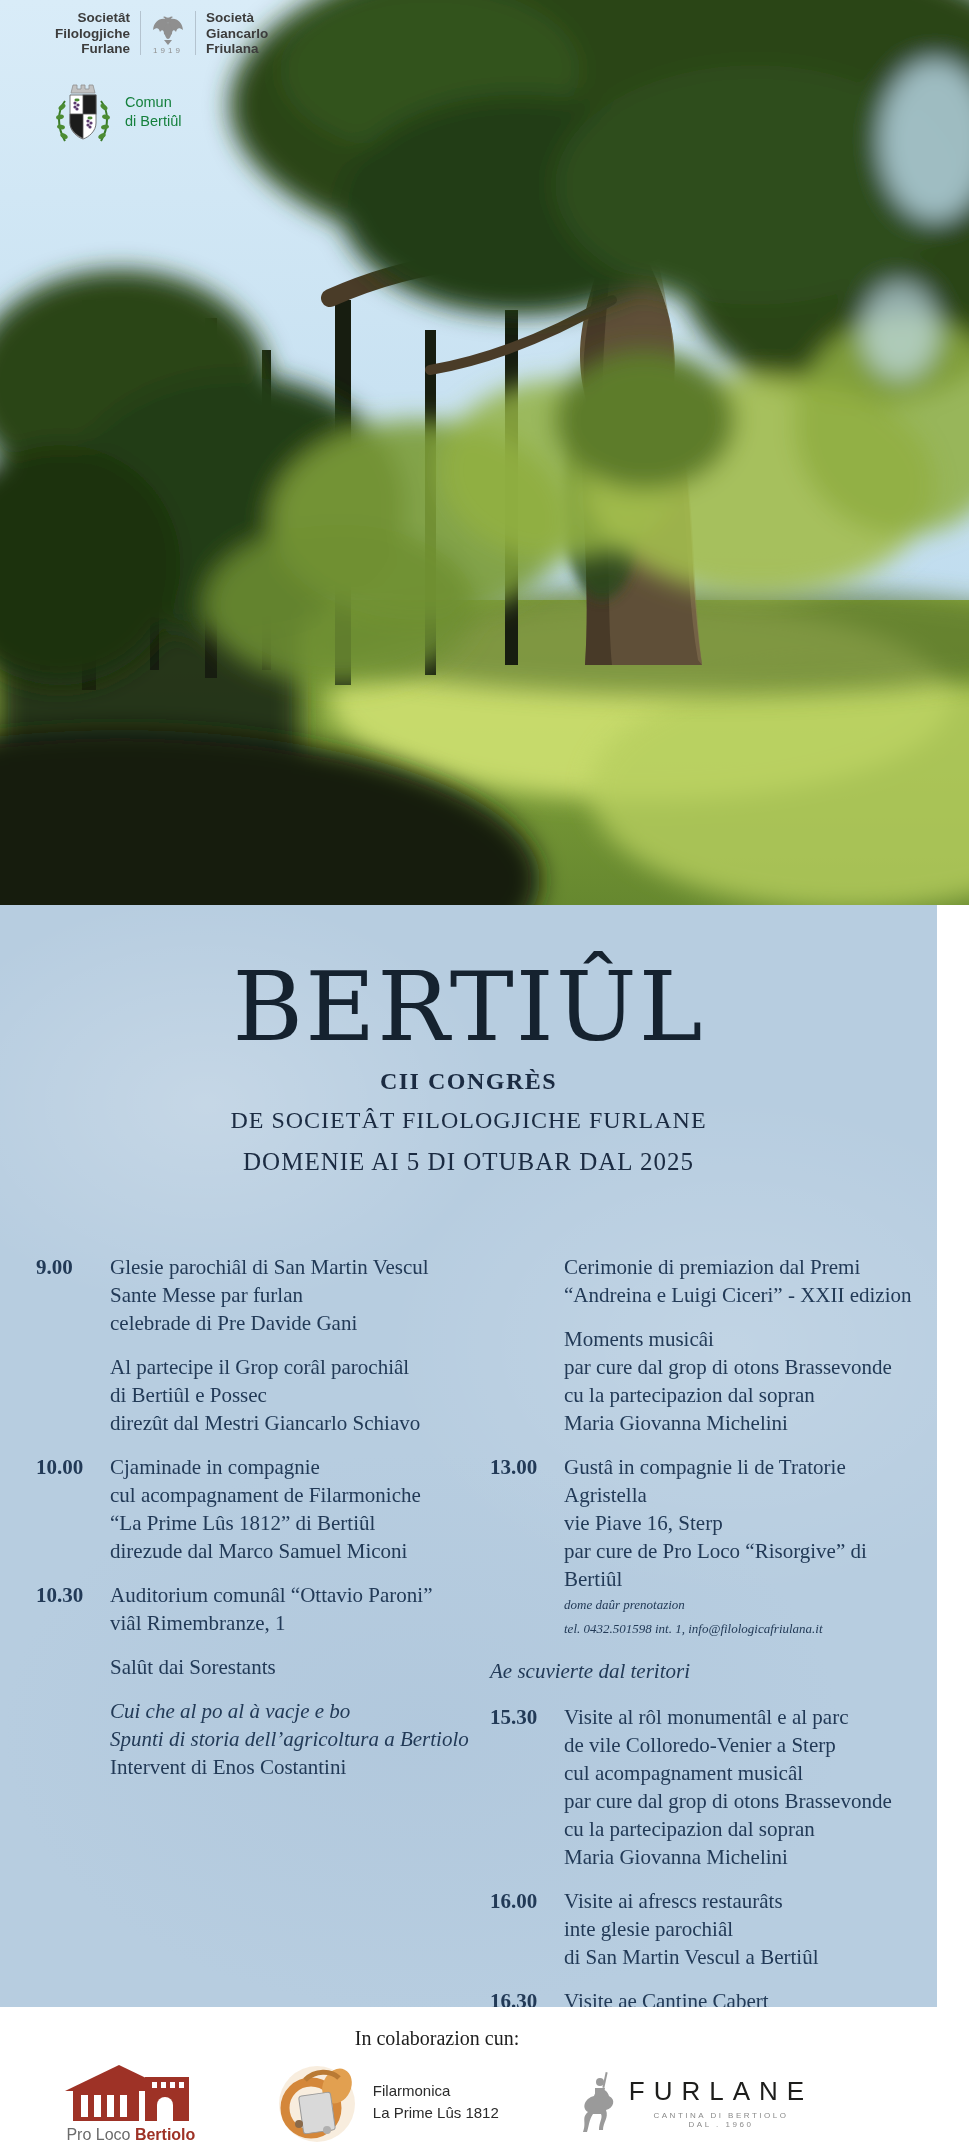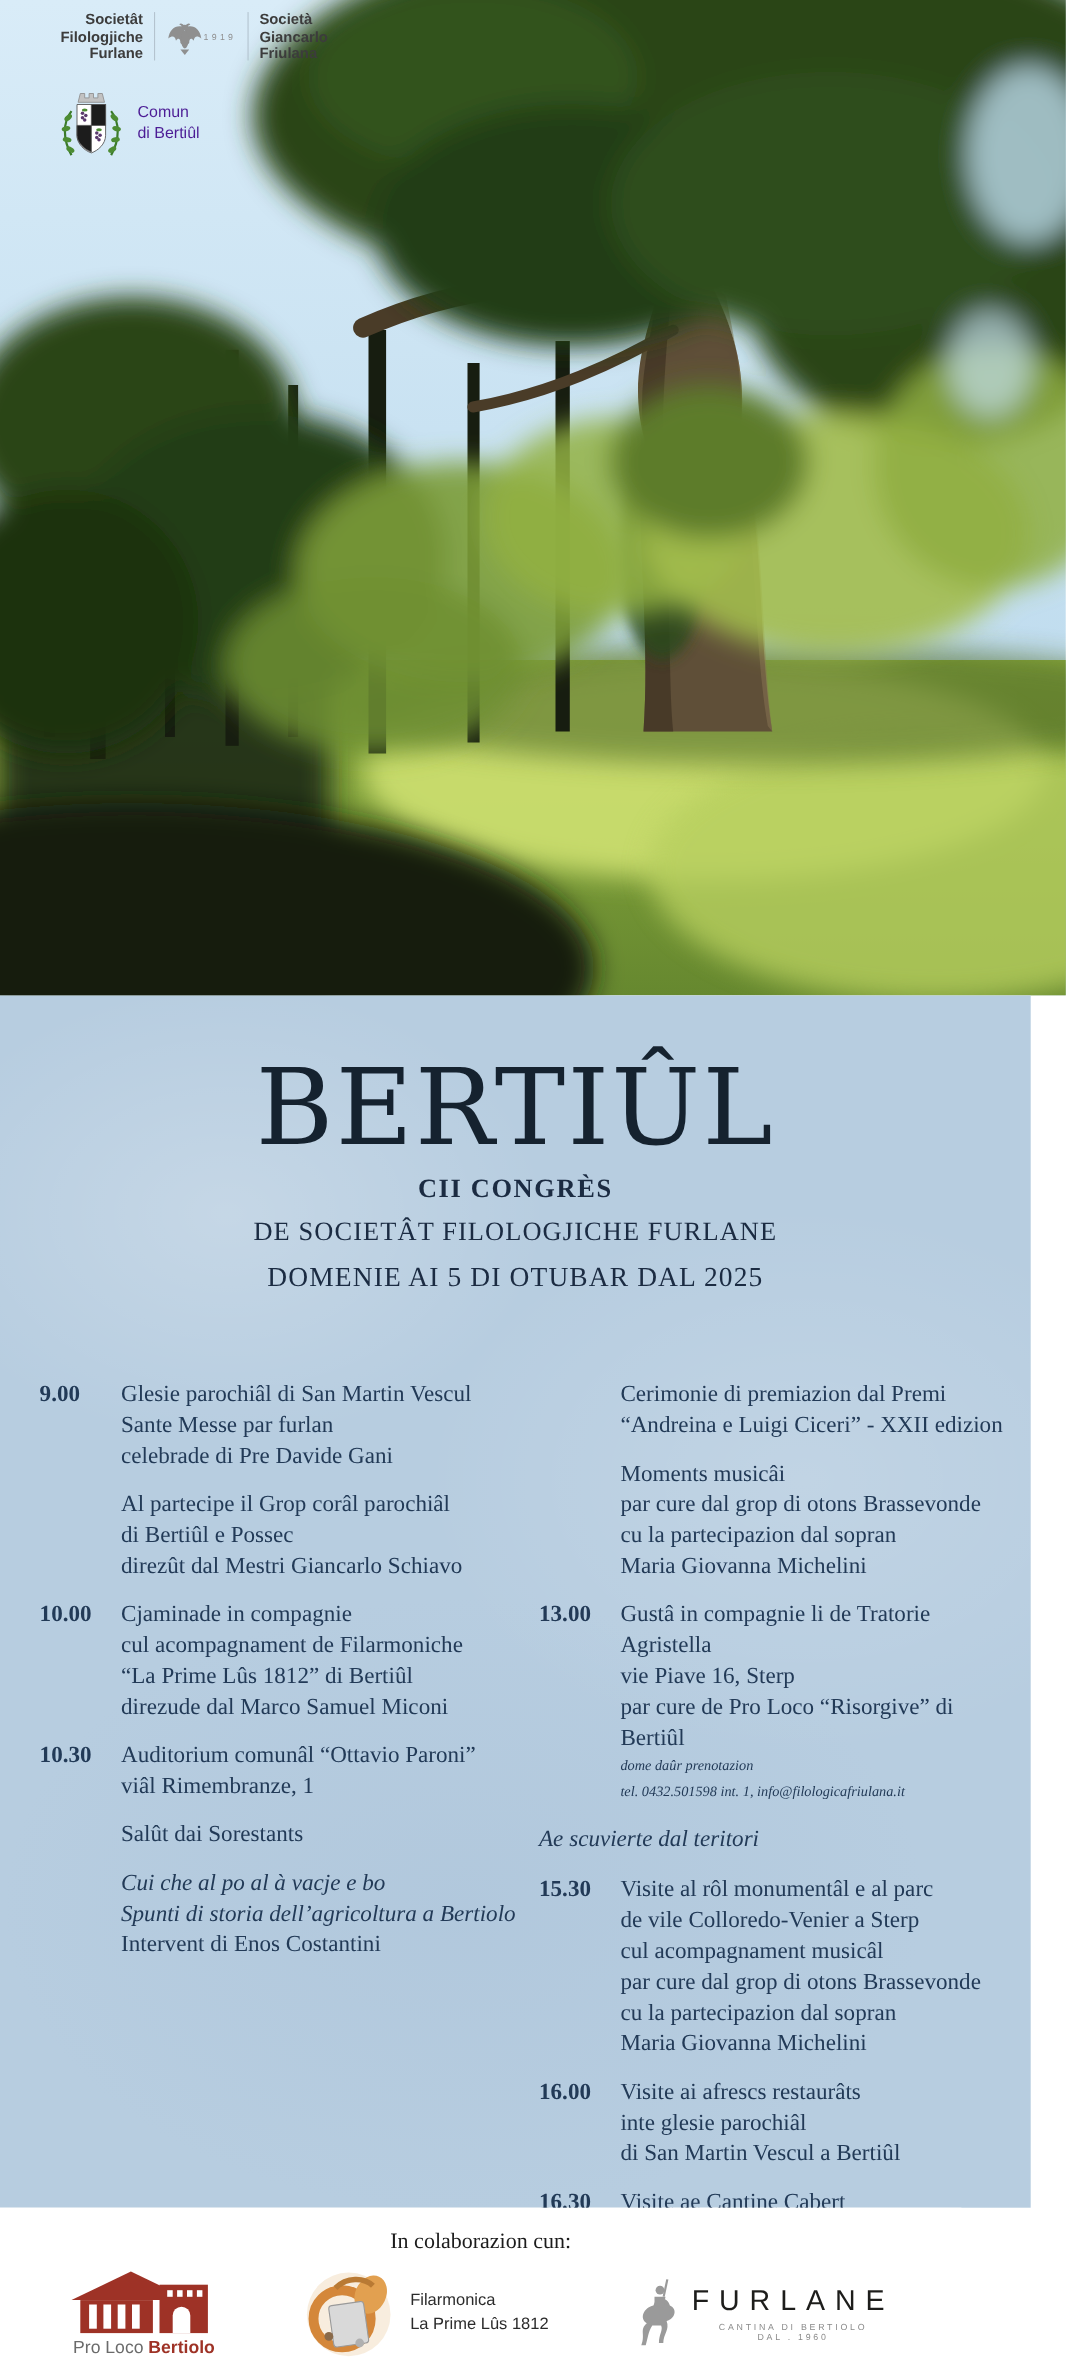--- a/index.html
+++ b/index.html
@@ -12,24 +12,24 @@
   .photo-wrap { position:absolute; top:0; left:0; width:969px; height:905px; }
   .photo-wrap svg { display:block; }
 
   
   .top-logos { position:absolute; top:10px; left:55px; font-family:"Liberation Sans", sans-serif; color:#3c3c3c; }
   .soc-lockup { display:flex; align-items:center; }
   .soc-text { font-size:13.5px; font-weight:bold; line-height:1.15; }
   .soc-left { text-align:right; }
   .soc-right { text-align:left; }
   .v-div { width:1px; height:44px; background:#b4c3cf; margin:0 10px; }
-  .eagle-wrap { display:flex; flex-direction:row; align-items:center; }
+  .eagle-wrap { display:flex; flex-direction:column; align-items:center; }
   .eagle-year { font-size:8px; letter-spacing:3px; color:#8f8f8f; margin-top:1px; }
   .comun-row { display:flex; align-items:center; margin-top:22px; }
-  .comun-text { font-size:14.5px; line-height:1.3; margin-left:14px; color:#4c1d95; }
+  .comun-text { font-size:14.5px; line-height:1.3; margin-left:14px; color:#15803d; }
 
   
   .blue {
     position:absolute; top:905px; left:0; width:937px; height:1102px;
     background:
       radial-gradient(420px 300px at 22% 18%, rgba(255,255,255,0.20), rgba(255,255,255,0) 70%),
       radial-gradient(500px 360px at 78% 40%, rgba(255,255,255,0.14), rgba(255,255,255,0) 70%),
       radial-gradient(600px 400px at 45% 75%, rgba(160,185,210,0.25), rgba(160,185,210,0) 70%),
       #b7cde0;
     color:#223a57;

